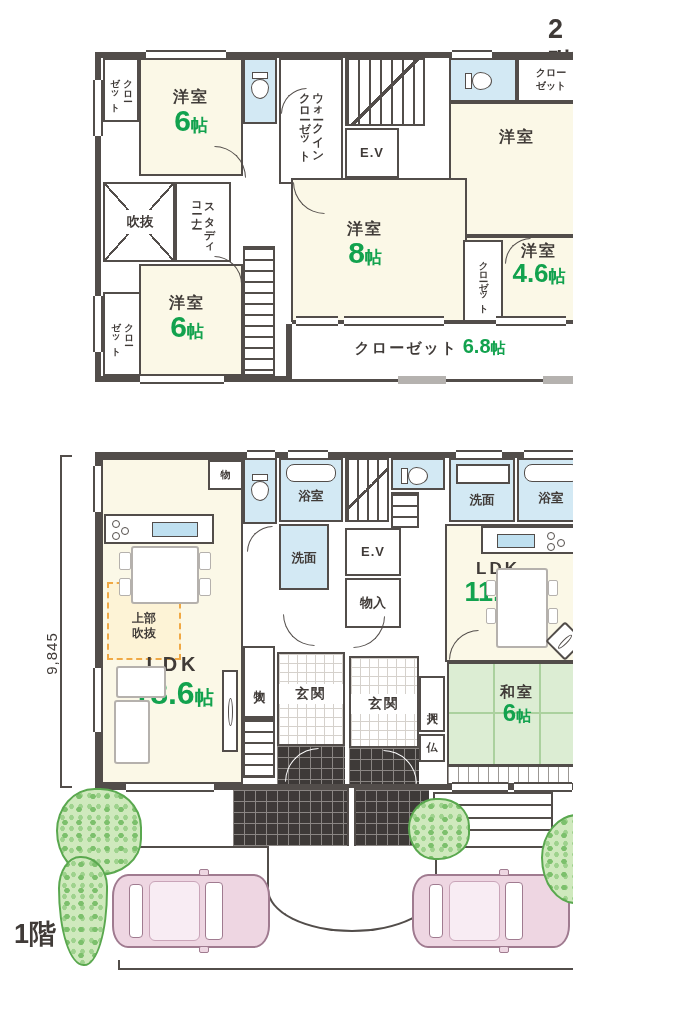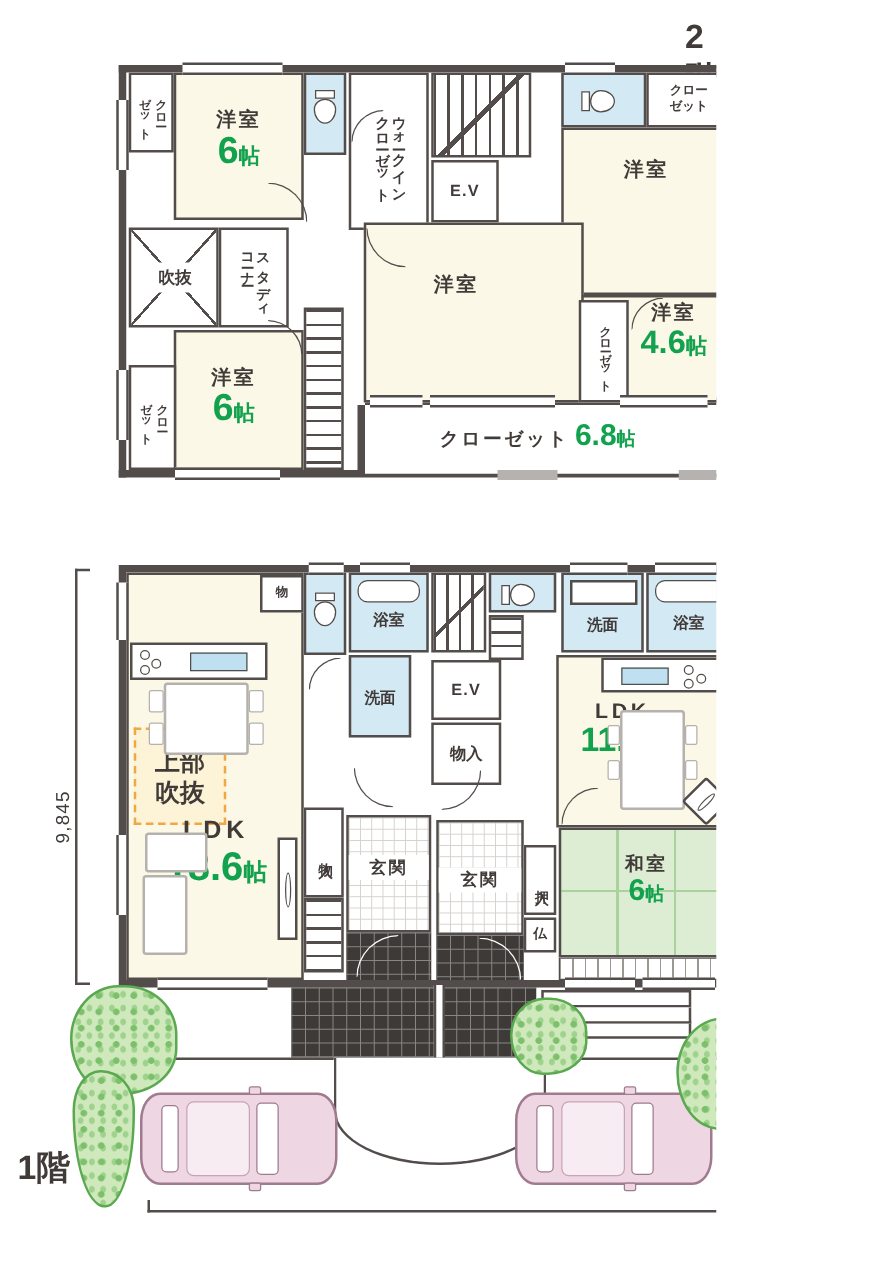--- a/index.html
+++ b/index.html
@@ -129,32 +129,33 @@
     <div class="vtext" style="width:100%;height:100%;font-size:9.5px;">クロー
 ゼット</div>
   </div>
   <div class="stairs st-v" style="left:243px;top:246px;width:32px;height:130px;"></div>
 
   <div class="abs" style="left:292px;top:324px;width:298px;height:58px;border-right:3px solid var(--wall);border-bottom:3px solid var(--wall);"></div>
   <div class="tab" style="left:398px;top:376px;width:48px;height:8px;"></div>
   <div class="tab" style="left:543px;top:376px;width:44px;height:8px;"></div>
   <div class="rlab" style="left:310px;top:336px;width:240px;">
     <span style="font-size:15px;font-weight:bold;letter-spacing:2px;">クローゼット</span>
-    <span class="rnum" style="font-size:24px;text-align:center;">6.8</span><span class="runit" style="font-size:15px;">帖</span>
+    <span class="rnum" style="font-size:20px;text-align:center;">6.8</span><span class="runit" style="font-size:15px;">帖</span>
   </div>
 
   <div class="rlab" style="left:146px;top:88px;width:90px;">
     <div class="rname">洋室</div>
     <div><span class="rnum">6</span><span class="runit">帖</span></div>
   </div>
   <div class="rlab" style="left:472px;top:128px;width:90px;">
     <div class="rname">洋室</div>
   </div>
   <div class="rlab" style="left:305px;top:220px;width:120px;">
     <div class="rname">洋室</div>
+    <div><span class="rnum">8</span><span class="runit">帖</span></div>
   </div>
   <div class="rlab" style="left:496px;top:242px;width:86px;">
     <div class="rname">洋室</div>
     <div><span class="rnum" style="font-size:26px;">4.6</span><span class="runit">帖</span></div>
   </div>
   <div class="rlab" style="left:142px;top:294px;width:90px;">
     <div class="rname">洋室</div>
     <div><span class="rnum">6</span><span class="runit">帖</span></div>
   </div>
 
@@ -183,21 +184,21 @@
   <div class="r wht" style="left:208px;top:460px;width:35px;height:30px;">
     <div class="small-lbl" style="width:100%;height:100%;font-size:10px;">物</div>
   </div>
   <div class="furn" style="left:104px;top:514px;width:110px;height:30px;border-color:var(--wall);border-radius:0;">
     <div class="dot" style="left:6px;top:4px;"></div>
     <div class="dot" style="left:15px;top:11px;"></div>
     <div class="dot" style="left:6px;top:16px;"></div>
     <div class="abs" style="left:46px;top:6px;width:46px;height:15px;background:var(--fix);border:1.5px solid var(--wall);"></div>
   </div>
   <div class="abs void-dash" style="left:107px;top:582px;width:74px;height:78px;">
-    <div class="h2" style="margin-top:14px;font-size:20px;">上部
+    <div class="h2" style="margin-top:27px;font-size:12px;">上部
 吹抜</div>
   </div>
   <div class="furn" style="left:131px;top:546px;width:68px;height:58px;"></div>
   <div class="chair" style="left:119px;top:552px;width:12px;height:18px;"></div>
   <div class="chair" style="left:119px;top:578px;width:12px;height:18px;"></div>
   <div class="chair" style="left:199px;top:552px;width:12px;height:18px;"></div>
   <div class="chair" style="left:199px;top:578px;width:12px;height:18px;"></div>
   <div class="rlab" style="left:118px;top:654px;width:110px;">
     <div style="font-weight:bold;font-size:20px;letter-spacing:4px;">LDK</div>
     <div><span class="rnum" style="font-size:32px;">18.6</span><span class="runit" style="font-size:19px;">帖</span></div>

